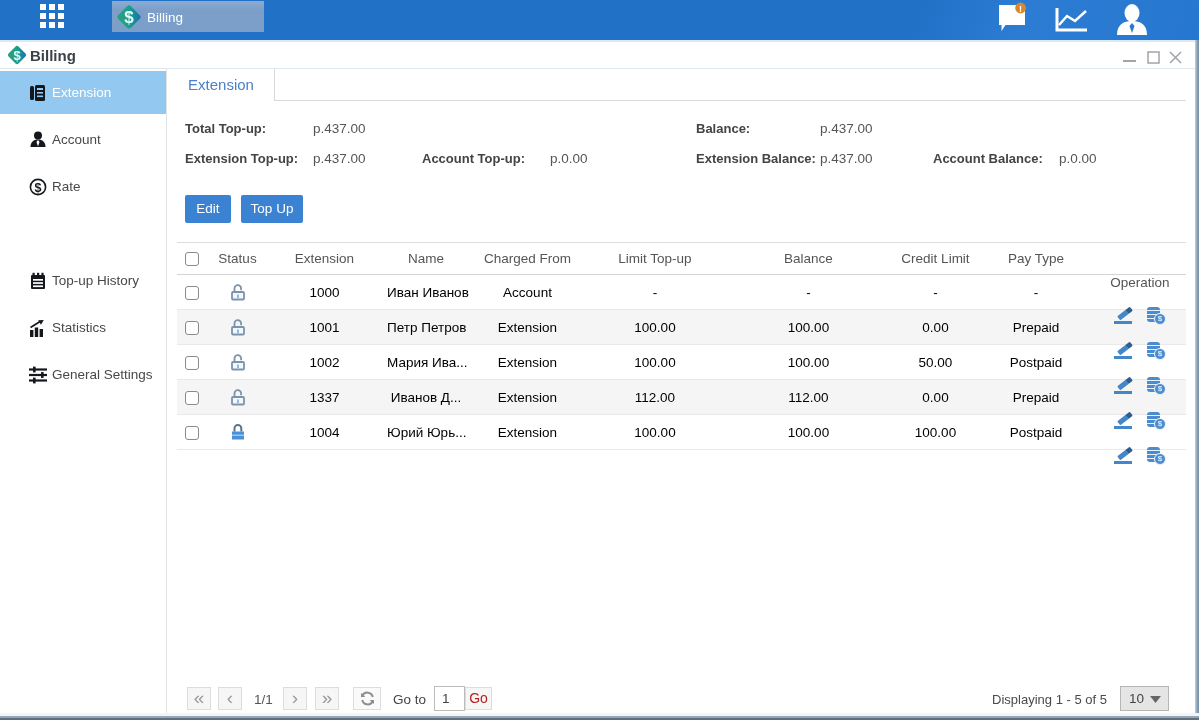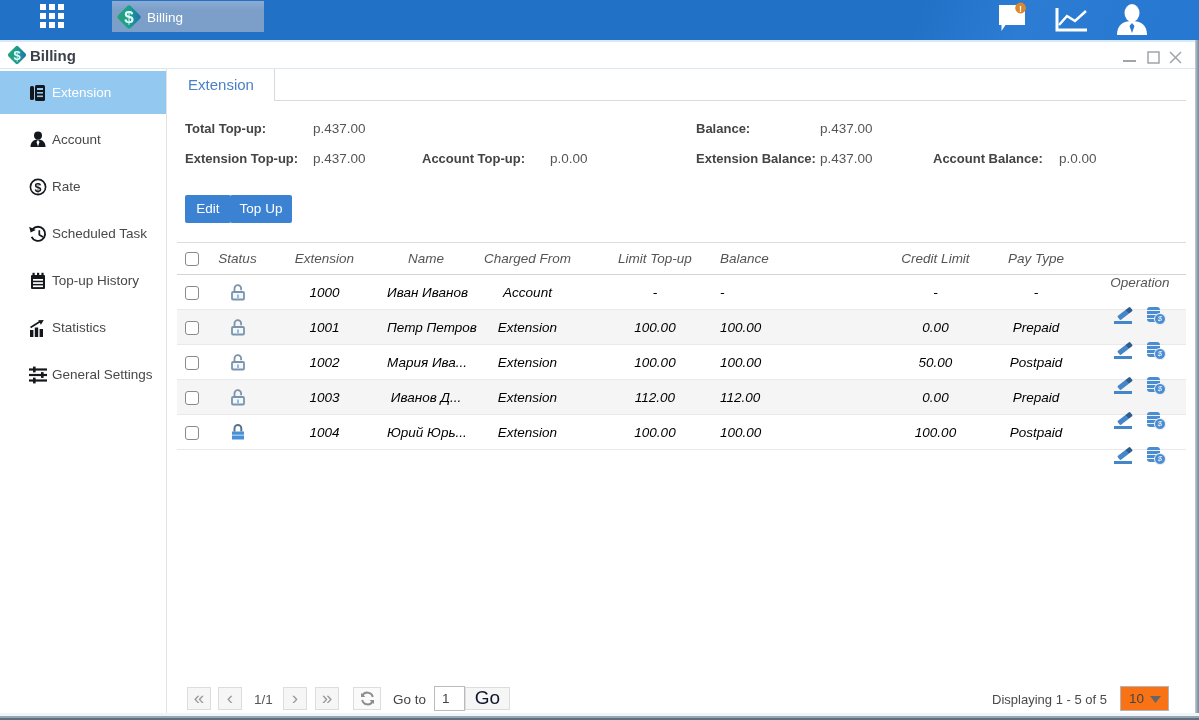--- a/index.html
+++ b/index.html
@@ -26,49 +26,49 @@
 .sitem svg { position:absolute; left:29px; top:13px; }
 #content { position:absolute; left:168px; top:69px; width:1031px; height:648px; background:#fff; }
 #tabbar { position:absolute; left:0; top:0; width:1018px; height:32px; }
 #tabbar .line { position:absolute; left:106px; right:0; top:31px; height:1px; background:#d9d9d9; }
 #tabbar .tab { position:absolute; left:0; top:0; width:107px; height:32px; background:#fff;
   border-right:1px solid #d9d9d9; font-size:15px; color:#4a81c9; text-align:center; line-height:31px; }
 .stat { position:absolute; font-size:13.5px; color:#555; }
 .stat b { color:#444; font-size:13px; }
 .btn { position:absolute; top:126px; height:28px; background:#3c82d2; color:#fff; font-size:13.5px;
   text-align:center; line-height:28px; border-radius:2px; }
-#tbl { position:absolute; left:9px; top:173px; width:1009px;font-style:italic; }
+#tbl { position:absolute; left:9px; top:173px; width:1009px; }
 .trow { display:flex; align-items:center; height:35px; border-bottom:1px solid #e9e9e9; font-size:13.5px; color:#000000; }
 .trow.hdr { height:33px; border-top:1px solid #ddd; border-bottom:1px solid #d4d4d4; color:#555; }
 .trow.alt { background:#f5f5f5; }
 .c0{width:36px;text-align:left;padding-left:8px;} .c1{width:49px;text-align:center;}
 .c2{width:125px;text-align:center;} .c3{width:78px;text-align:center;white-space:nowrap;}
 .c4{width:125px;text-align:center;} .c5{width:130px;text-align:center;}
-.c6{width:177px;text-align:left;} .c7{width:77px;text-align:center;}
+.c6{width:177px;text-align:center;} .c7{width:77px;text-align:center;}
 .c8{width:124px;text-align:center;} .c9{width:88px;text-align:center;padding-right:4px;margin-top:47px;}
 .cbx { display:inline-block; width:14px; height:14px; border:1px solid #8a8a8a; border-radius:3px;
   background:#fff; vertical-align:middle; }
 .c1 svg { vertical-align:middle; }
 .oped { position:relative; top:2px; display:inline-block; width:19px; height:18px; margin-right:13px; }
 .oped::before { content:""; position:absolute; left:2.5px; top:4px; width:16px; height:5px; border-radius:1px;
   background:linear-gradient(to right, #4586c8 0 11px, #2e5e90 11px); transform:rotate(-38deg); }
 .oped::after { content:""; position:absolute; left:0; top:14px; width:18px; height:3px; background:#4586c8; }
 .opco { position:relative; top:2px; display:inline-block; width:20px; height:18px; }
 .opco::before { content:""; position:absolute; left:1px; top:0; width:13px; height:15px; border-radius:3px;
   background:repeating-linear-gradient(#4b8cd0 0 3.2px, #e8f2fa 3.2px 4.1px); }
 .opco::after { content:"$"; position:absolute; left:8px; top:6px; width:10px; height:10px; border-radius:50%;
   background:#4b8cd0; border:1px solid #eef5fb; color:#fff; font-size:8px; line-height:10px; text-align:center; }
 #pager { position:absolute; left:0; top:617px; width:1031px; height:31px; font-size:13.5px; color:#555; }
 .pbtn { position:absolute; top:1px; width:24px; height:23px; background:#f6f6f6; border:1px solid #ddd;
   text-align:center; color:#9a9a9a; font-size:19px; line-height:20px; }
 #pager input { position:absolute; left:266px; top:0; width:31px; height:25px; border:1px solid #bbb;
   font-size:13.5px; color:#444; padding-left:7px; font-family:"Liberation Sans",sans-serif; outline:none; }
 #disp { position:absolute; right:92px; top:6px; font-size:13px; color:#4a4a4a; }
 #psize { position:absolute; right:30px; top:0; width:49px; height:25px; border:1px solid #b5b5b5;
-  background:#f97316; font-size:13.5px; color:#444; line-height:23px; padding-left:8px; }
+  background:#e5e5e5; font-size:13.5px; color:#444; line-height:23px; padding-left:8px; }
 #frame-r { position:absolute; right:0; top:40px; width:4px; height:680px; background:linear-gradient(to right,#c3d2dd,#8fa5b5 50%,#718ba0); }
 #frame-b { position:absolute; left:0; top:713px; width:1199px; height:7px; background:linear-gradient(#eef6fb 0 3px, #9aa5ae 3px 4.5px, #5d7083 5.5px); }
 </style>
 </head>
 <body>
 <div id="topbar">
   <div id="gridicon">
     <div style="left:0;top:0"></div>
       <div style="left:9px;top:0"></div>
       <div style="left:18px;top:0"></div>
@@ -150,28 +150,20 @@
       </svg>
     <span class="txt">Account</span>
   </div>
   <div class="sitem" style="top:96px">
     <svg width="18" height="18" viewBox="0 0 18 18">
       <circle cx="9" cy="9" r="7.6" fill="none" stroke="#14181c" stroke-width="1.6"></circle>
       <text x="9" y="13.5" font-size="12.5" font-weight="bold" fill="#14181c" text-anchor="middle">$</text>
     </svg>
     <span class="txt">Rate</span>
   </div>
-  <div class="sitem" style="top:143px">
-    <svg width="19" height="18" viewBox="0 0 19 18">
-      <path d="M3.6 4.2 a7.1 7.1 0 1 1 -1.0 7.6" fill="none" stroke="#14181c" stroke-width="1.9"></path>
-      <path d="M0.2 1.8 l1.4 5.6 l5.2 -2.4 z" fill="#14181c"></path>
-      <path d="M10.3 5.2 v4.6 l3.6 2.1" fill="none" stroke="#14181c" stroke-width="1.7"></path>
-    </svg>
-    <span class="txt">Scheduled Task</span>
-  </div>
   <div class="sitem" style="top:190px">
     <svg width="18" height="18" viewBox="0 0 18 18">
       <rect x="2" y="3" width="14" height="14" rx="1" fill="#14181c"></rect>
       <rect x="3.5" y="0.8" width="2.2" height="4" fill="#14181c"></rect>
       <rect x="8" y="0.8" width="2.2" height="4" fill="#14181c"></rect>
       <rect x="12.4" y="0.8" width="2.2" height="4" fill="#14181c"></rect>
       <rect x="4" y="7" width="10" height="1.7" fill="#fff"></rect>
       <rect x="4" y="10.2" width="10" height="1.7" fill="#fff"></rect>
       <rect x="4" y="13.4" width="10" height="1.7" fill="#fff"></rect>
     </svg>
@@ -212,21 +204,21 @@
   <div class="stat" style="left:652px;top:52px">p.437.00</div>
   <div class="stat" style="left:17px;top:82px"><b>Extension Top-up:</b></div>
   <div class="stat" style="left:145px;top:82px">p.437.00</div>
   <div class="stat" style="left:254px;top:82px"><b>Account Top-up:</b></div>
   <div class="stat" style="left:382px;top:82px">p.0.00</div>
   <div class="stat" style="left:528px;top:82px"><b>Extension Balance:</b></div>
   <div class="stat" style="left:652px;top:82px">p.437.00</div>
   <div class="stat" style="left:765px;top:82px"><b>Account Balance:</b></div>
   <div class="stat" style="left:891px;top:82px">p.0.00</div>
   <div class="btn" style="left:17px;width:46px">Edit</div>
-  <div class="btn" style="left:62px;width:62px">Top Up</div>
+  <div class="btn" style="left:73px;width:62px">Top Up</div>
   <div id="tbl">
     <div class="trow hdr">
       <div class="c0"><span class="cbx"></span></div>
       <div class="c1">Status</div>
         <div class="c2">Extension</div>
         <div class="c3">Name</div>
       <div class="c4">Charged From</div>
         <div class="c5">Limit Top-up</div>
         <div class="c6">Balance</div>
       <div class="c7">Credit Limit</div>
@@ -289,21 +281,21 @@
     </div>
     <div class="trow alt">
       <div class="c0"><span class="cbx"></span></div>
       <div class="c1"><svg width="17" height="18" viewBox="0 0 17 18">
             <g fill="none" stroke="#7b94ab" stroke-width="1.8">
               <rect x="3" y="9" width="12" height="7.5" rx="1" fill="#f2f8fd"></rect>
               <path d="M5.5 9 V5.5 a3.3 3.3 0 0 1 6.6 0 V7.2"></path>
             </g>
             <path d="M9 11.5 v3.5" stroke="#7fa9d2" stroke-width="1.6"></path>
           </svg></div>
-      <div class="c2">1003</div>
+      <div class="c2">1337</div>
         <div class="c3">Иванов Д...</div>
       <div class="c4">Extension</div>
         <div class="c5">112.00</div>
         <div class="c6">112.00</div>
       <div class="c7">0.00</div>
         <div class="c8">Prepaid</div>
       <div class="c9"><span class="oped"></span><span class="opco"></span></div>
     </div>
     <div class="trow">
       <div class="c0"><span class="cbx"></span></div>
@@ -331,21 +323,21 @@
     <div class="pbtn" style="left:185px;width:28px;background:#fafafa"><svg width="15" height="15" viewBox="0 0 15 15" style="margin-top:3px">
           <g fill="none" stroke="#8c8f90" stroke-width="2">
             <path d="M12.8 6 a5.6 5.6 0 0 0 -10.6 -1"></path>
             <path d="M2.2 9 a5.6 5.6 0 0 0 10.6 1"></path>
           </g>
           <path d="M1 2 v4 h4.4 z" fill="#8c8f90"></path>
           <path d="M14 13 v-4 h-4.4 z" fill="#8c8f90"></path>
         </svg></div>
     <div style="position:absolute;left:225px;top:6px;color:#444">Go to</div>
     <input value="1" style="">
-    <div class="pbtn" style="left:297px;width:45px;color:#0f172a;font-size:19px">Go</div>
+    <div class="pbtn" style="left:297px;width:27px;color:#b91c1c;font-size:14px">Go</div>
     <div id="disp">Displaying 1 - 5 of 5</div>
     <div id="psize">10<svg style="position:absolute;right:7px;top:9px" width="11" height="7" viewBox="0 0 11 7">
           <path d="M0 0 h11 l-5.5 7 z" fill="#666"></path>
         </svg></div>
   </div>
 </div>
 <div id="frame-r"></div>
 <div id="frame-b"></div>
 
 </body></html>

